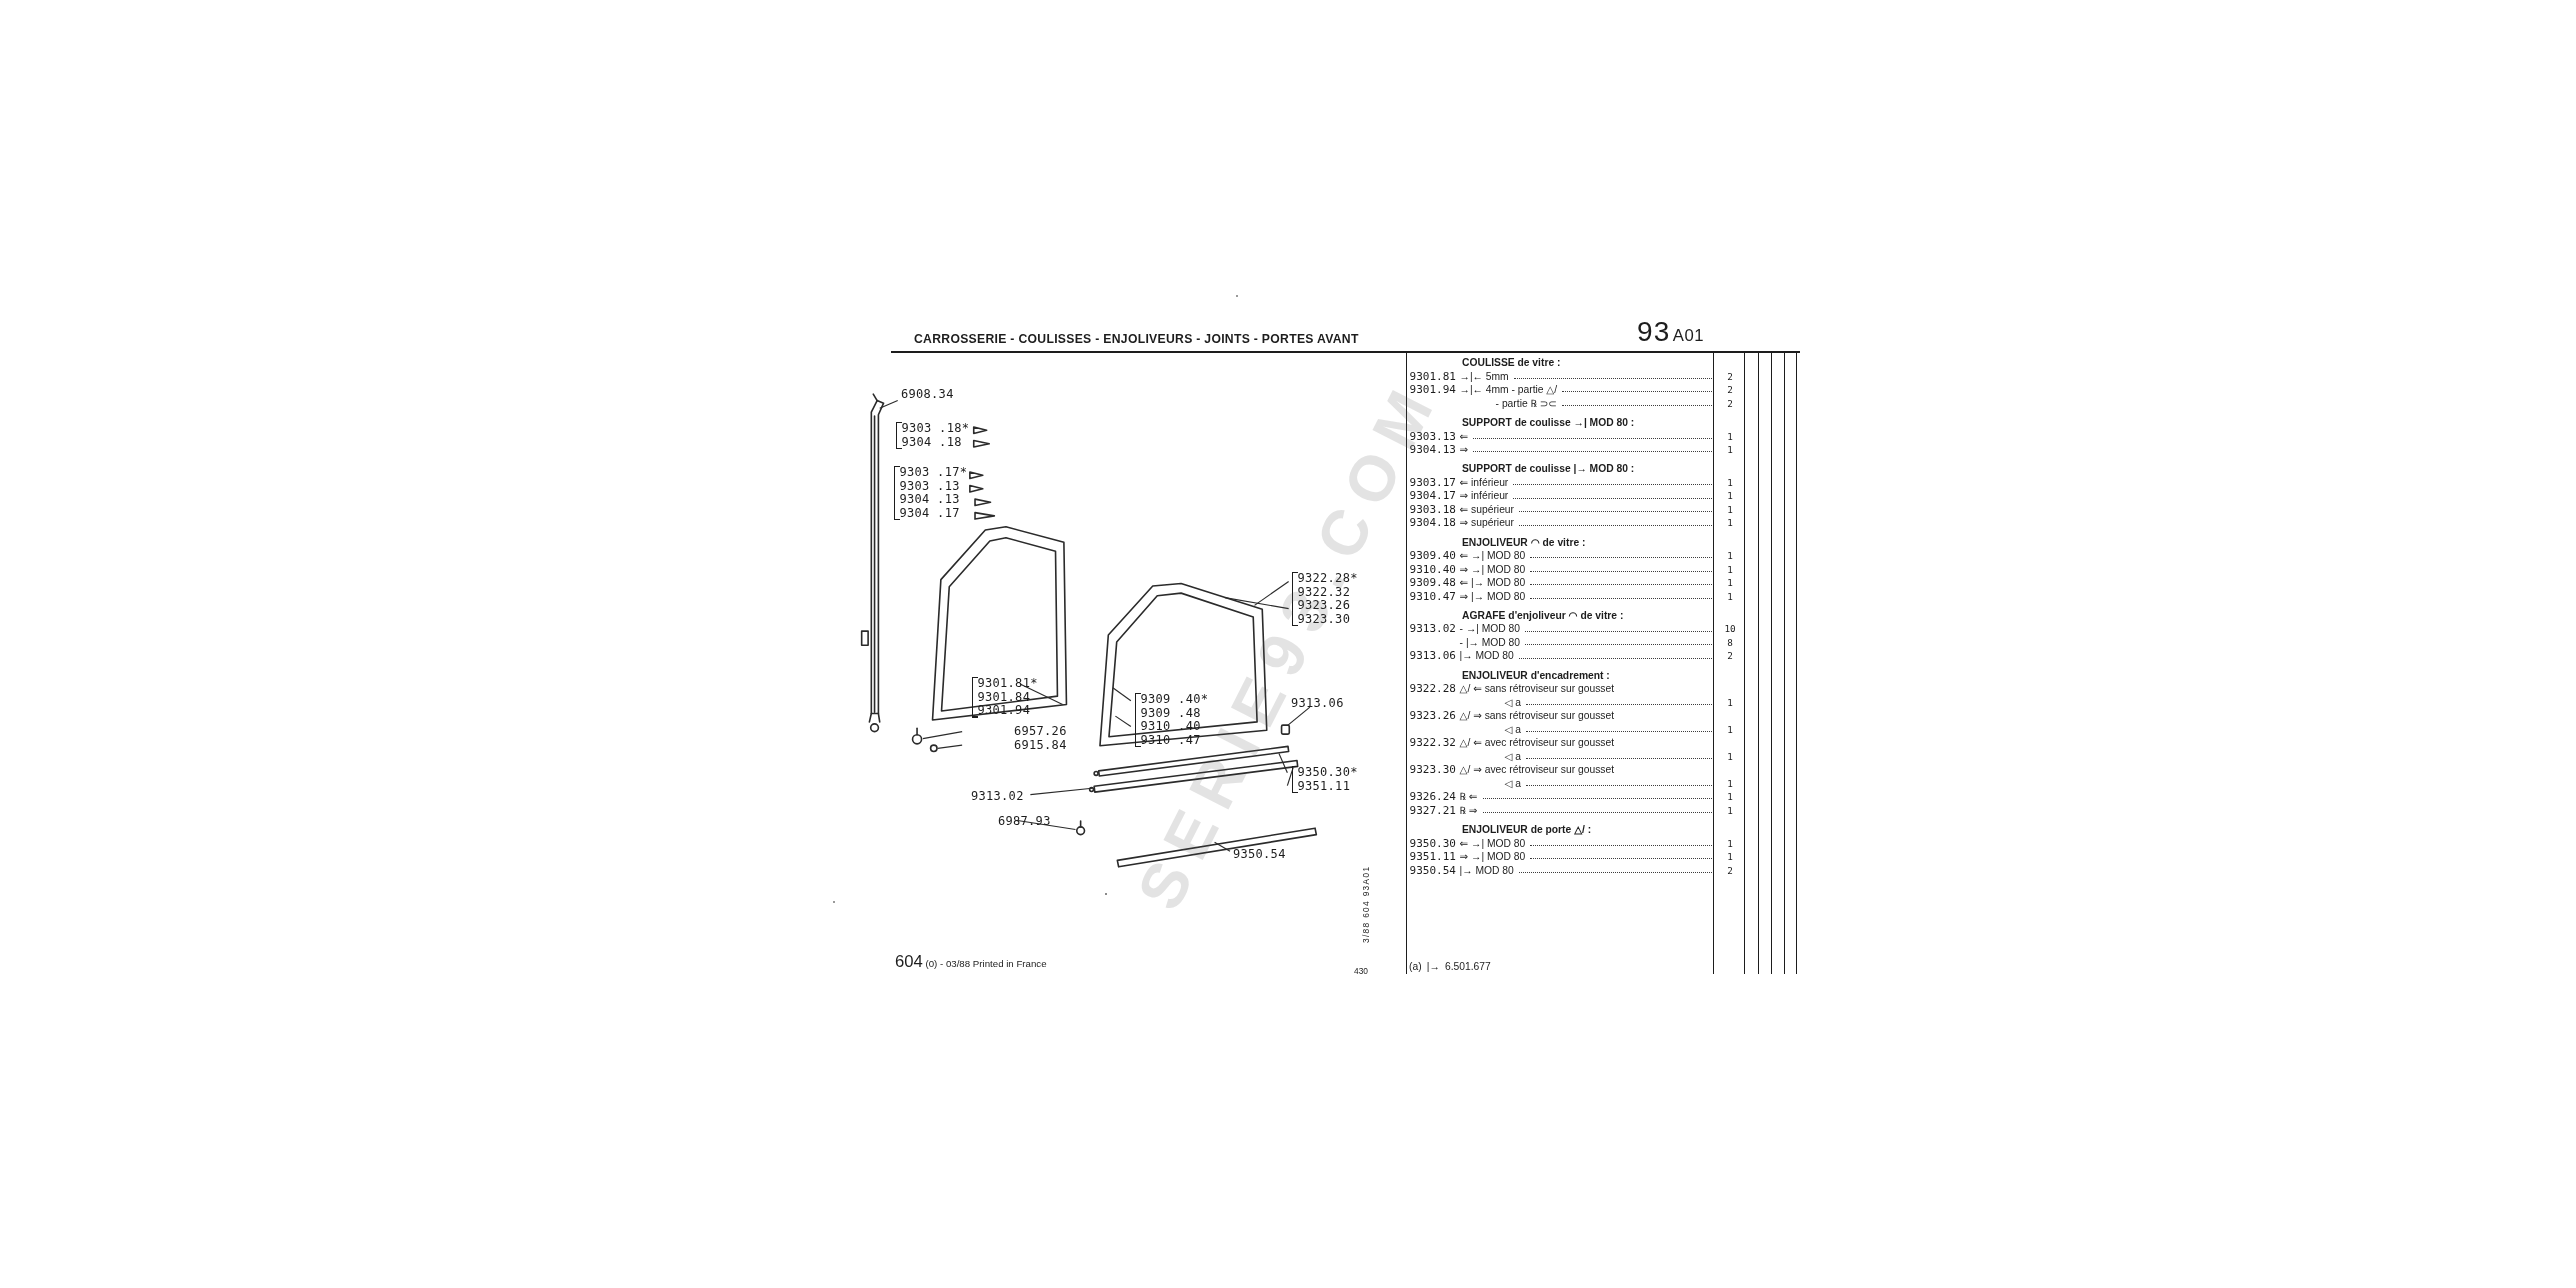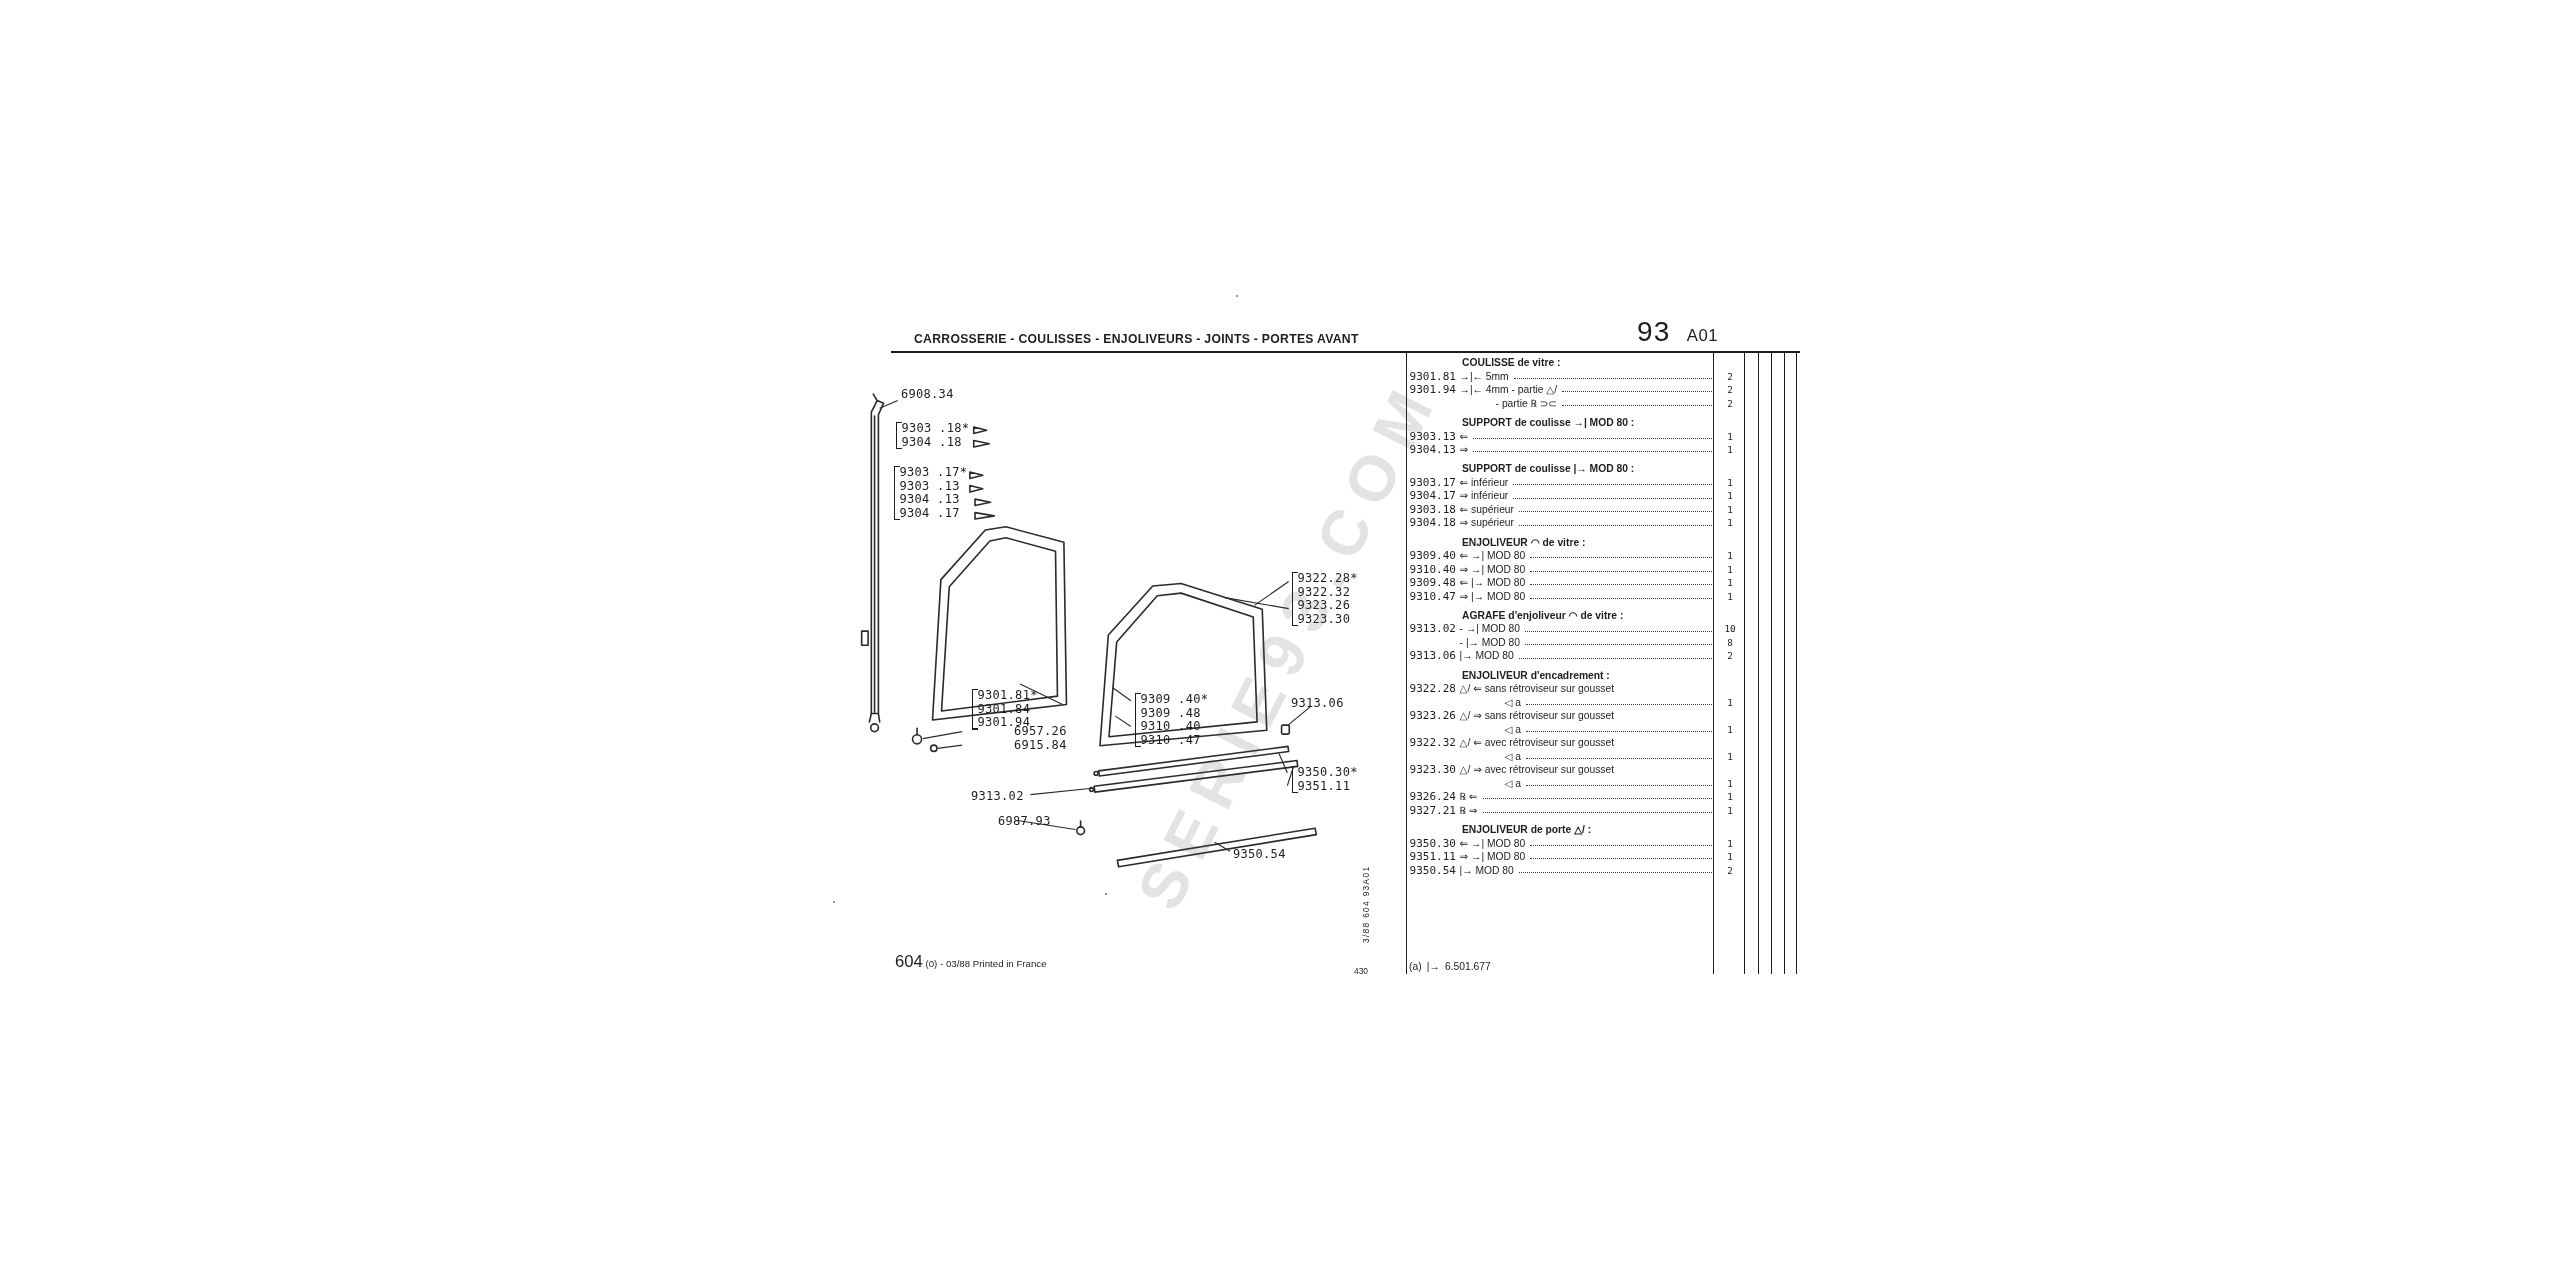--- a/index.html
+++ b/index.html
@@ -5,21 +5,21 @@
   html,body{margin:0;padding:0;}
   body{
     width:2576px;height:1288px;position:relative;background:#ffffff;
     font-family:"Liberation Sans",sans-serif;color:#1d1d1d;overflow:hidden;
   }
   .sheet{position:absolute;inset:0;}
 
   
   .hrule{position:absolute;left:891px;top:351px;width:909px;height:1.9px;background:#1d1d1d;}
   .header-title{position:absolute;left:895px;top:332px;font-size:12.2px;font-weight:700;letter-spacing:0.3px;white-space:nowrap;margin-left:19px;}
-  .page-num{position:absolute;left:1637px;top:316px;display:flex;align-items:baseline;gap:16px;}
+  .page-num{position:absolute;left:1637px;top:316px;display:flex;align-items:baseline;gap:2px;}
   .page-num .big{font-size:28px;letter-spacing:1.3px;}
   .page-num .code{font-size:16.7px;letter-spacing:0.6px;}
 
   
   .vline{position:absolute;top:353px;height:621px;width:1.3px;background:#1d1d1d;}
 
   
   .parts-table{position:absolute;left:1407px;top:355px;width:337px;font-size:10.3px;line-height:13.5px;}
   .section{margin-top:5.8px;}
   .section:first-child{margin-top:1.3px;}
@@ -145,21 +145,21 @@
         <div class="co-item">9303 .13</div>
         <div class="co-item">9304 .13</div>
         <div class="co-item">9304 .17</div>
       </div>
       <div class="callout bracket" style="left: 1292px; top: 572px;">
         <div class="co-item">9322.28*</div>
         <div class="co-item">9322.32</div>
         <div class="co-item">9323.26</div>
         <div class="co-item">9323.30</div>
       </div>
-      <div class="callout bracket" style="left: 972px; top: 677px; margin-top: 12px;">
+      <div class="callout bracket" style="left: 972px; top: 677px;">
         <div class="co-item">9301.81*</div>
         <div class="co-item">9301.84</div>
         <div class="co-item">9301.94</div>
       </div>
       <div class="callout" style="left: 1014px; top: 725px;">
         <div class="co-item">6957.26</div>
         <div class="co-item">6915.84</div>
       </div>
       <div class="callout bracket" style="left: 1135px; top: 693px;">
         <div class="co-item">9309 .40*</div>

